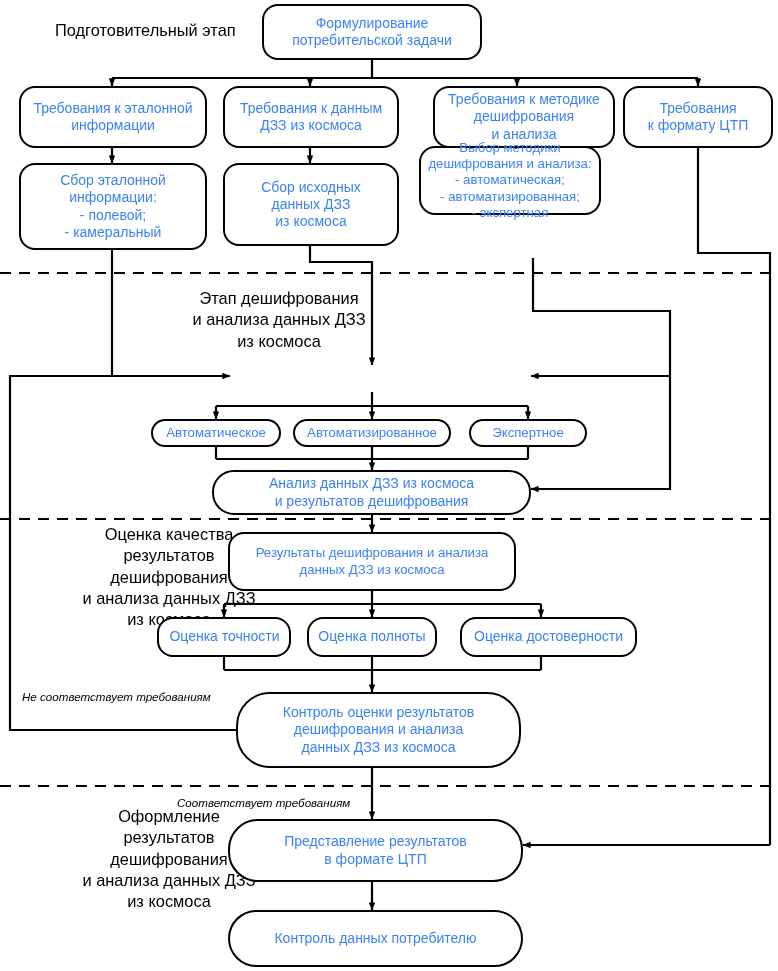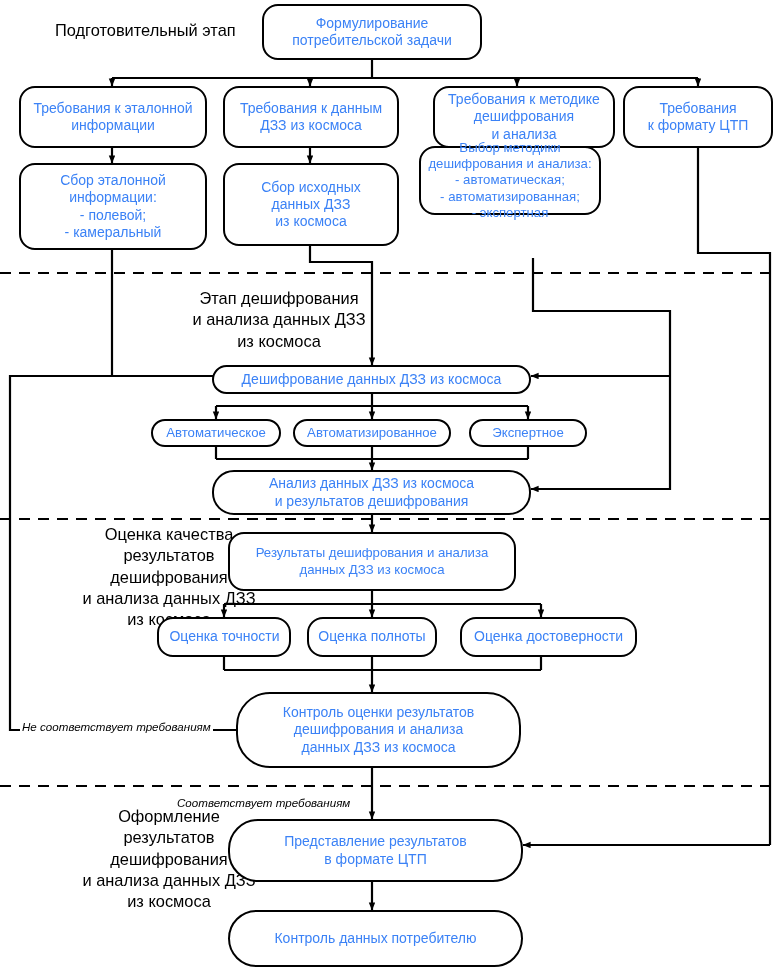--- a/index.html
+++ b/index.html
@@ -197,23 +197,20 @@
   </div>
 
   <div class="node r-lg fs13" style="left:419px; top:146px; width:182px; height:69px;">
     <span class="txt" style="white-space: pre-line;">Выбор методики
 дешифрования и анализа:
 - автоматическая;
 - автоматизированная;
 - экспертная</span>
   </div>
 
-  <div class="node r-pill fs14" style="left:212px; top:365px; width:319px; height:29px; border-width:2.6px;">
-    <span class="txt">Дешифрование данных ДЗЗ из космоса</span>
-  </div>
 
   <div class="node r-pill fs13" style="left:151px; top:419px; width:130px; height:28px;">
     <span class="txt">Автоматическое</span>
   </div>
 
   <div class="node r-pill fs13" style="left:293px; top:419px; width:158px; height:28px;">
     <span class="txt">Автоматизированное</span>
   </div>
 
   <div class="node r-pill fs13" style="left:469px; top:419px; width:118px; height:28px;">
@@ -250,17 +247,17 @@
 
   <div class="node fs14" style="left:228px; top:819px; width:295px; height:63px; border-radius:30px; border-width:2.6px;">
     <span class="txt" style="white-space: pre-line;">Представление результатов
 в формате ЦТП</span>
   </div>
 
   <div class="node fs14" style="left:228px; top:910px; width:295px; height:57px; border-radius:30px; border-width:2.6px;">
     <span class="txt">Контроль данных потребителю</span>
   </div>
 
-  <div class="edge-label fs11" style="left:20px; top:720px;">Не соответствует требованиям</div>
+  <div class="edge-label fs11" style="left:20px; top:690px;">Не соответствует требованиям</div>
 
   <div class="edge-label fs11" style="left:175px; top:796px;">Соответствует требованиям</div>
 
 </div>
 
 </body></html>

